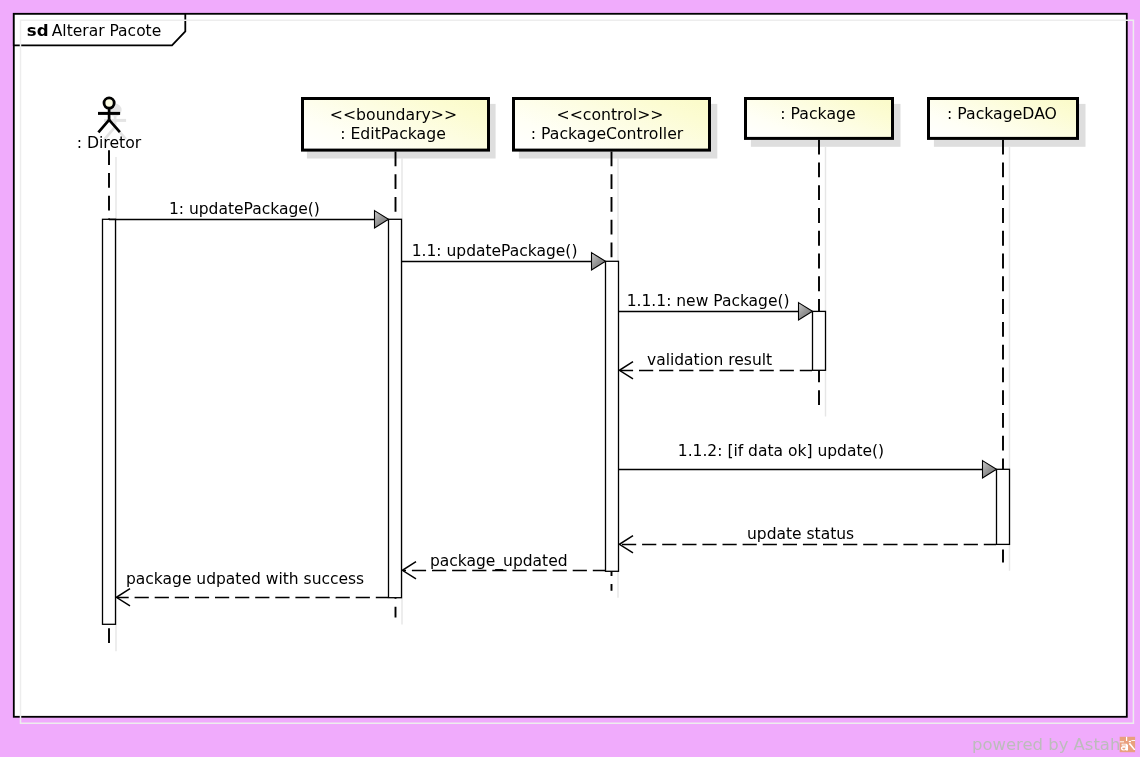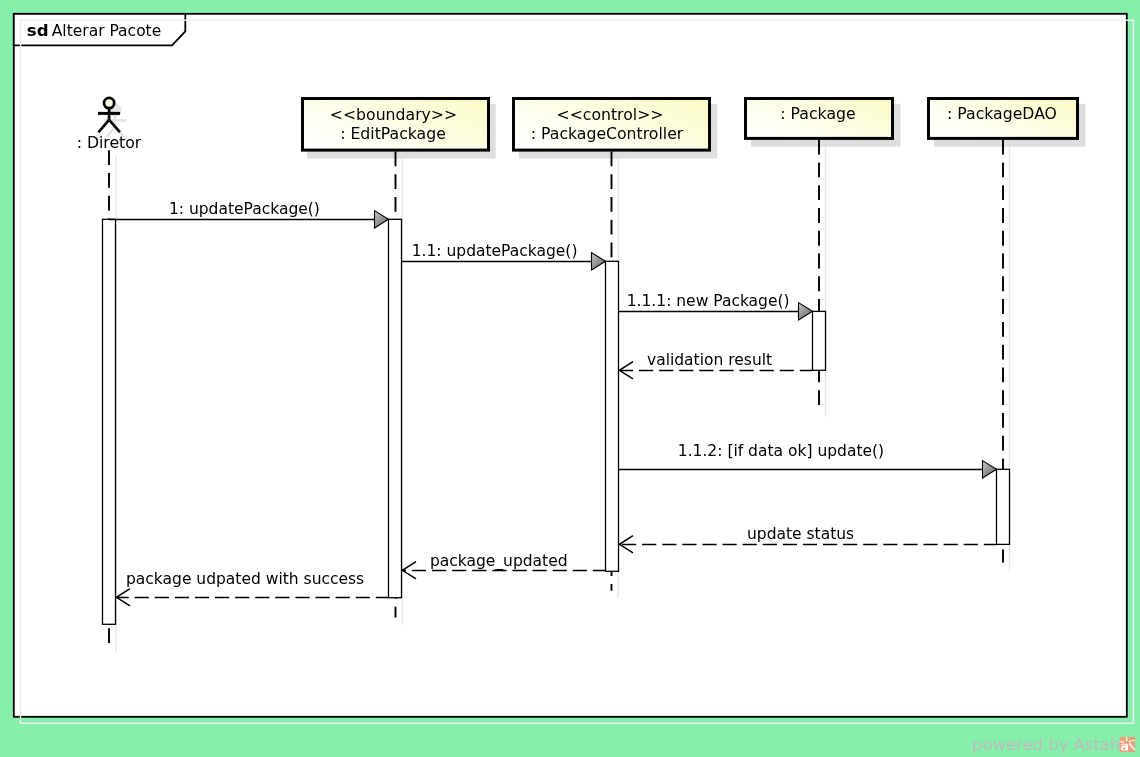--- a/index.html
+++ b/index.html
@@ -1,19 +1,19 @@
 <!DOCTYPE html>
 <html><head>
 <meta charset="utf-8">
 <title>Alterar Pacote</title>
 <style>
   html,body{margin:0;padding:0;background:#ffffff;}
   body{width:1140px;height:757px;overflow:hidden;
        font-family:"DejaVu Sans",sans-serif;}
-  #stage{position:relative;width:1140px;height:757px;background:#86efac;}
+  #stage{position:relative;width:1140px;height:757px;background:#f0abfc;}
   svg#diagram{position:absolute;left:0;top:0;width:1140px;height:757px;display:block;}
   text{dominant-baseline:alphabetic;font-family:"DejaVu Sans",sans-serif;}
   .msgtext{font-size:15.5px;fill:#000;}
   .lltext{font-size:15.7px;fill:#000;text-anchor:middle;}
   .frametext{font-size:15.5px;fill:#000;}
   .kw{font-weight:bold;font-size:16.6px;}
   .wm{font-size:16.45px;fill:#bcbcbc;}
   .ll{stroke:#000;stroke-width:1.9;stroke-dasharray:14.8 7.96;}
   .act{fill:#fff;stroke:#000;stroke-width:1.3;}
   .call{stroke:#000;stroke-width:1.5;}

